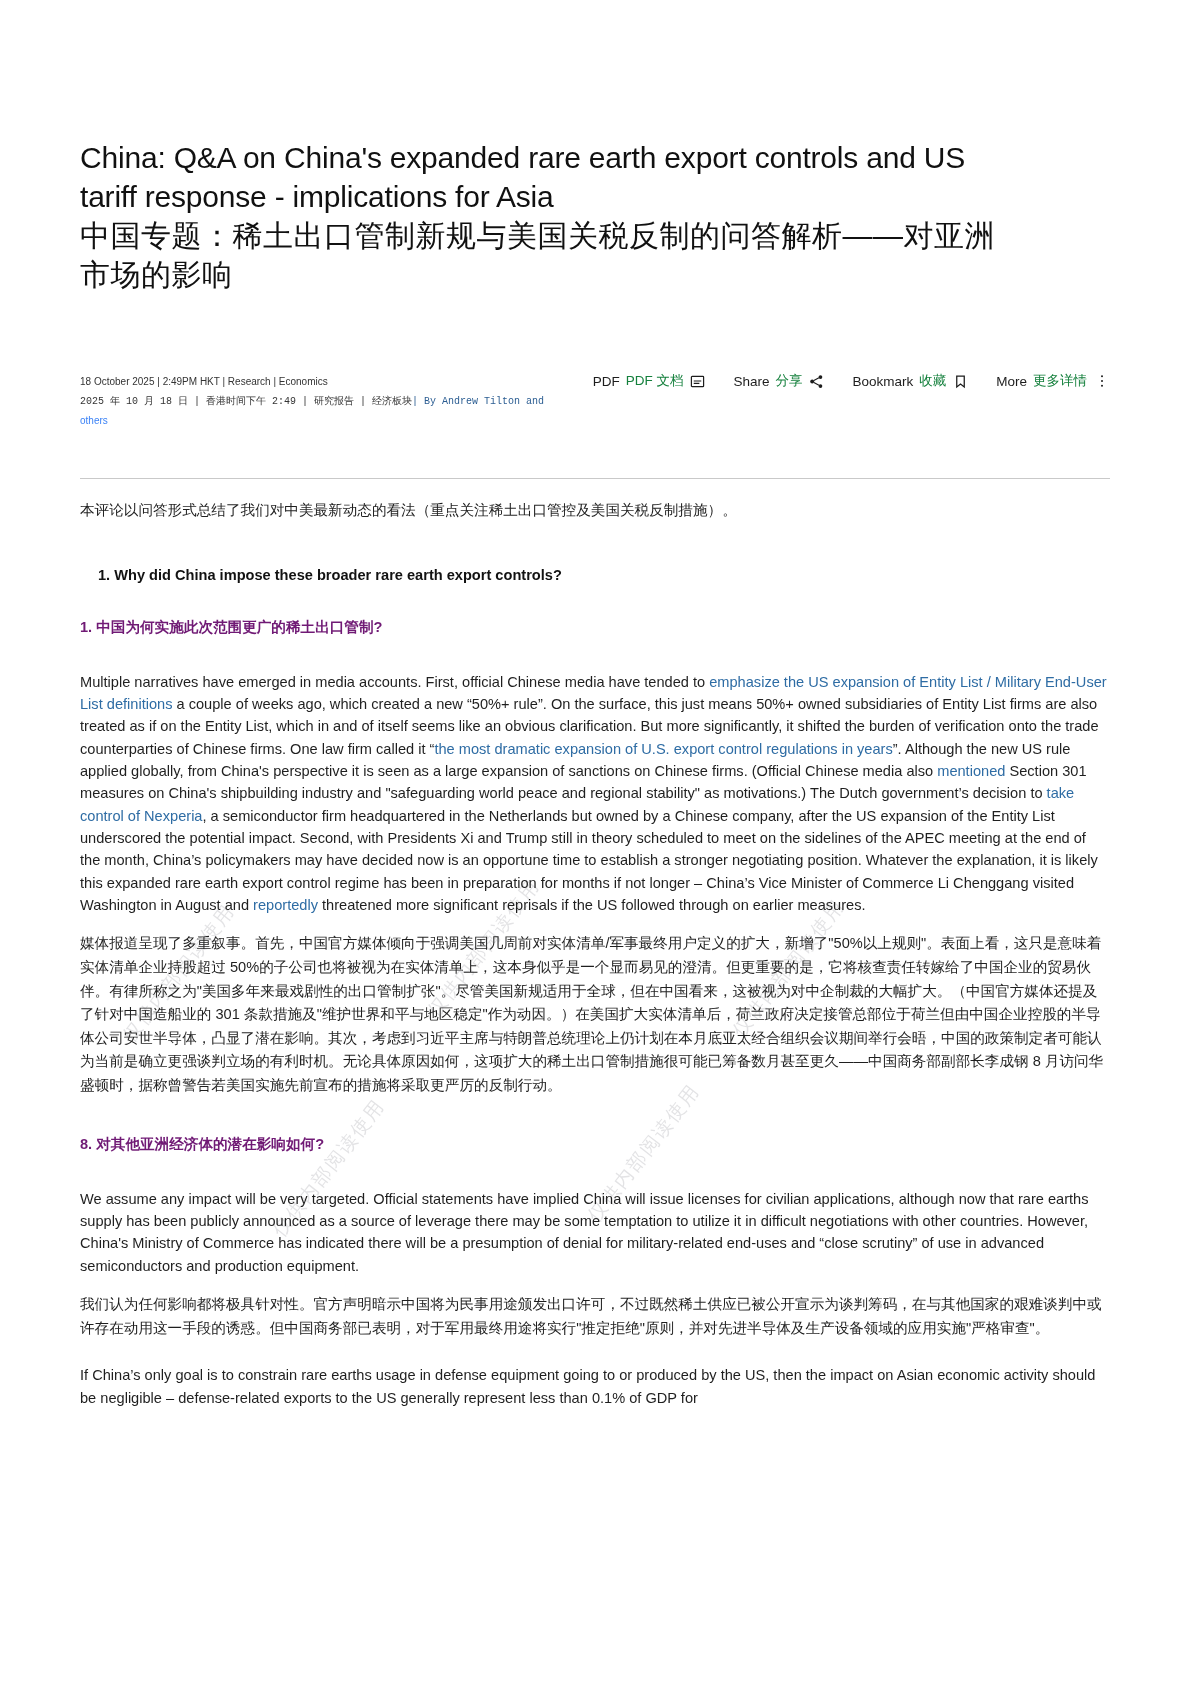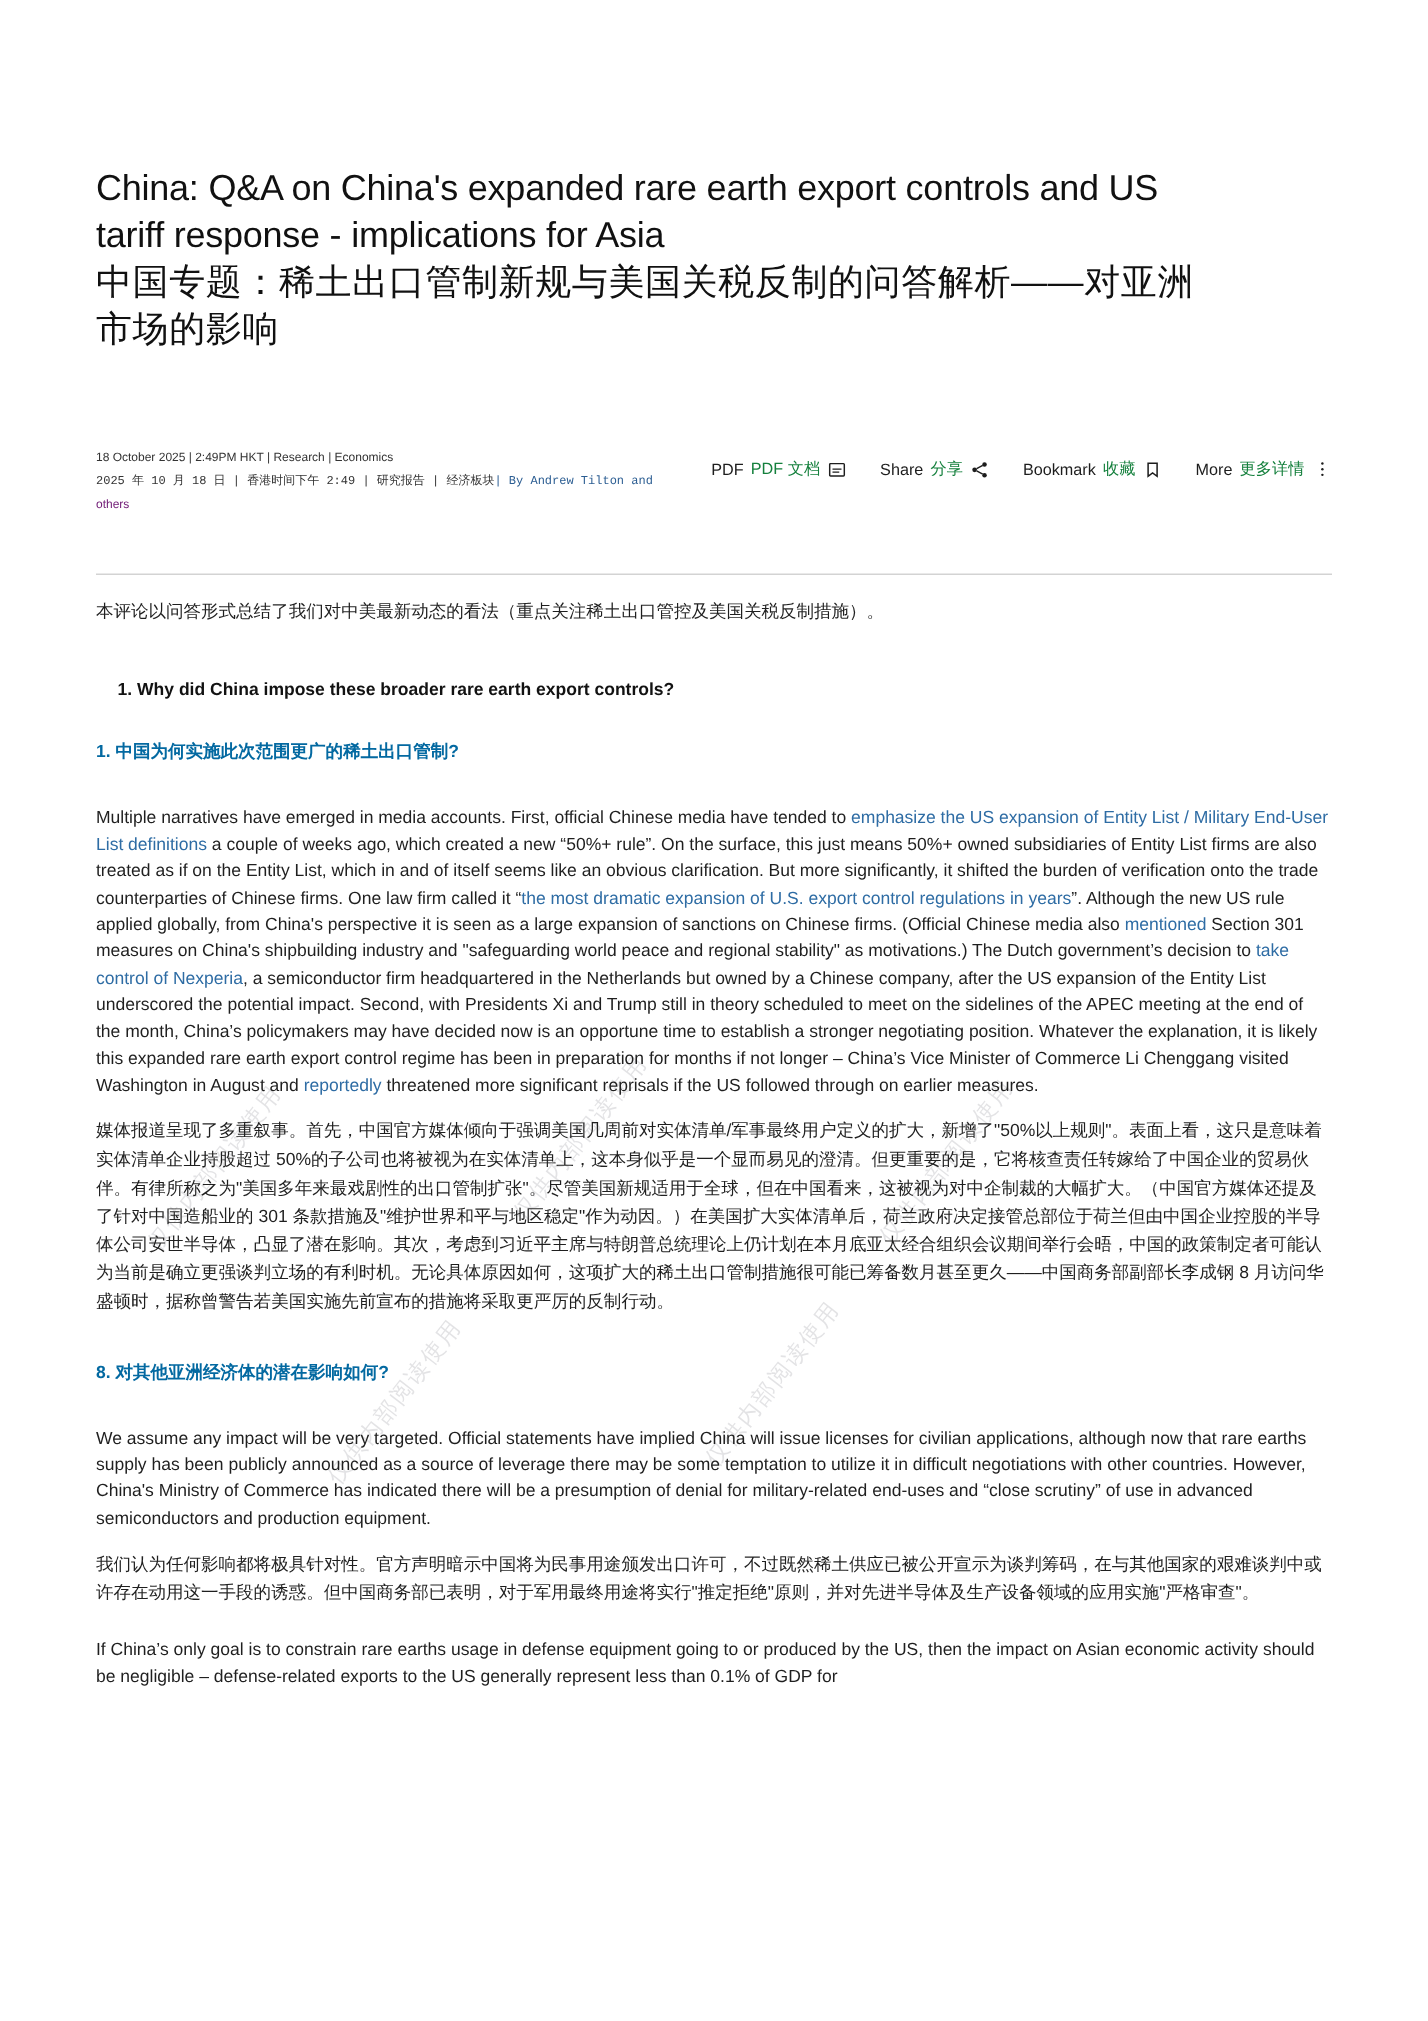--- a/index.html
+++ b/index.html
@@ -88,25 +88,25 @@
   }
   .meta-left {
     width: 620px;
     font-size: 10px;
     line-height: 1.95;
     color: #2b2b2b;
   }
   .meta-line1 { color: #333333; }
   .meta-line2 { color: #333333; font-family: Liberation Mono, monospace; }
   .meta-line2 .byline { color: #2b5d92; }
-  .meta-line3 { color: #701a75; }
+  .meta-line3 { color: #3b82f6; }
 
   .toolbar {
     position: absolute;
-    top: 10px;
+    top: 0;
     right: 0;
     display: flex;
     align-items: center;
     gap: 27px;
     font-size: 13.5px;
     color: #1d1d1d;
   }
   .tool-item {
     display: flex;
     align-items: center;
@@ -157,21 +157,21 @@
   h3.qhead {
     font-size: 14.6px;
     font-weight: bold;
     color: #121212;
     margin: 18px;
     line-height: 1.5;
   }
   h3.qhead-zh {
     font-size: 14.6px;
     font-weight: bold;
-    color: #0369a1;
+    color: #701a75;
     margin: 0;
     line-height: 1.65;
   }
   a.lnk, .lnk {
     color: #2e6ca4;
     text-decoration: none;
   }
 </style>
 </head>
 <body>

